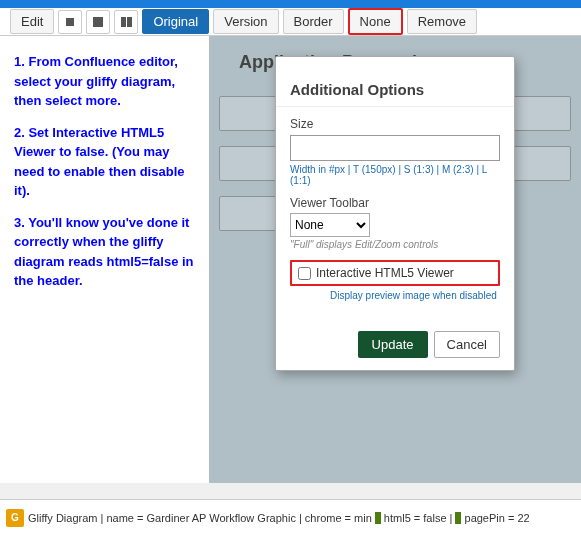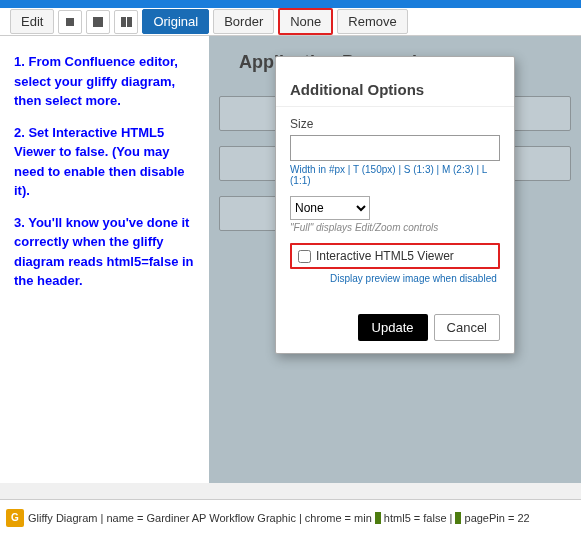--- a/index.html
+++ b/index.html
@@ -220,21 +220,21 @@
     }
 
     .modal-footer {
       display: flex;
       justify-content: flex-end;
       gap: 6px;
       padding: 6px 14px 12px;
     }
 
     .btn-update {
-      background: #000000;
+      background: #14532d;
       color: #fff;
       border: none;
       padding: 5px 14px;
       font-size: 13px;
       cursor: pointer;
       border-radius: 2px;
     }
 
     .btn-cancel {
       background: #fff;
@@ -326,20 +326,21 @@
   <button class="toolbar-icon-btn">
     <div class="sq" style="width:10px;height:10px;background:#555;"></div>
   </button>
   <button class="toolbar-icon-btn">
     <div style="display:flex;gap:1px;">
       <div style="width:5px;height:10px;background:#555;"></div>
       <div style="width:5px;height:10px;background:#555;"></div>
     </div>
   </button>
   <button class="toolbar-btn active">Original</button>
+  <button class="toolbar-btn">Version</button>
   <button class="toolbar-btn">Border</button>
   <button class="toolbar-btn highlighted">None</button>
   <button class="toolbar-btn">Remove</button>
 </div>
 
 <div class="main-content">
 
   <div class="left-panel">
     <p class="instruction-text">
       <strong>1. From Confluence editor, select your gliffy diagram, then select more.</strong>
@@ -368,20 +369,21 @@
       <div class="modal">
         <div class="modal-title">Additional Options</div>
         <div class="modal-body">
 
           
           <div class="field-label">Size</div>
           <input class="text-input" type="text" style="">
           <div class="size-hints">Width in #px | T (150px) | S (1:3) | M (2:3) | L (1:1)</div>
 
           
+          <div class="viewer-toolbar-label">Viewer Toolbar</div>
           <select class="select-field">
             <option>None</option>
             <option>Full</option>
           </select>
           <div class="full-hint">"Full" displays Edit/Zoom controls</div>
 
           
           <div class="checkbox-row">
             <input type="checkbox" style="">
             <span class="checkbox-label">Interactive HTML5 Viewer</span>

